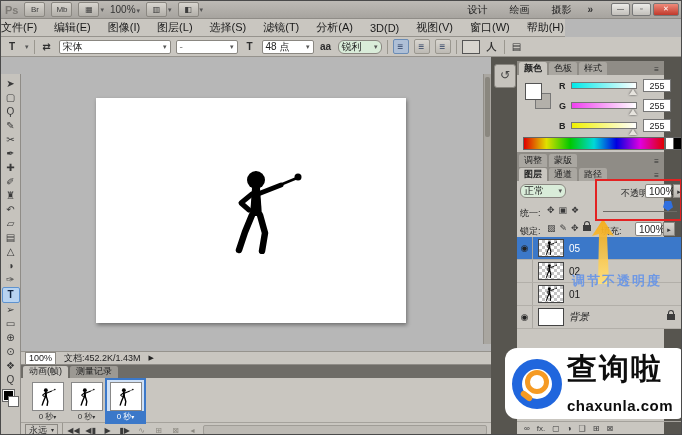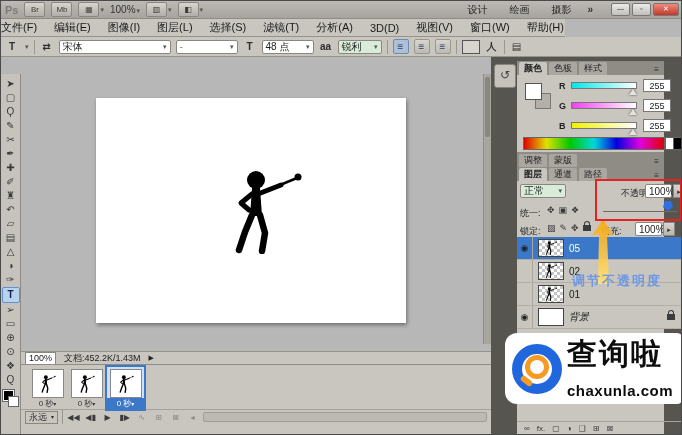--- a/index.html
+++ b/index.html
@@ -33,21 +33,21 @@
     display:inline-flex;align-items:center;padding:0 3px;font-size:10px;color:#222;box-sizing:border-box;}
   .inset .chev{margin-left:auto;font-size:7px;color:#555;padding-left:3px;}
   .opt-icon{display:inline-flex;align-items:center;justify-content:center;height:14px;min-width:14px;
     font-size:10px;color:#2e2e2e;font-weight:bold;}
   .sep{width:1px;height:14px;background:#9a978f;}
   .align-btn{width:14px;height:13px;border:1px solid #9a978f;border-radius:2px;
     display:inline-flex;align-items:center;justify-content:center;font-size:10px;color:#2c3f63;
     background:linear-gradient(#d8d5cf,#bdbab4);}
   .align-btn.active{background:#aebfd6;border-color:#6b8cb5;}
   .color-chip{width:16px;height:12px;background:#d8d5cf;border:1px solid #555;}
-  .greenish{background:#d9ecd9;}
+  .greenish{background:#d9ecd9;border-radius:6px;}
   
   .tab-bar{position:absolute;left:0;top:56px;width:682px;height:17px;background:#4d4d4d;
     display:flex;align-items:flex-end;box-sizing:border-box;}
   .doc-tab{margin-left:21px;background:#c2bfb9;height:16px;display:flex;align-items:center;
     padding:0 6px;font-size:10px;color:#111;border:1px solid #6e6b66;border-bottom:none;
     border-radius:3px 3px 0 0;gap:6px;}
   .doc-tab .x{font-size:8px;color:#333;}
   
   .toolbar{position:absolute;left:0;top:73px;width:20px;height:362px;background:#c6c3bd;
     border-right:1px solid #8f8c87;display:flex;flex-direction:column;align-items:center;
@@ -153,21 +153,21 @@
   .lock-shape::before{content:"";position:absolute;left:1px;top:-4px;width:4px;height:3px;
     border:1px solid #3c3c3c;border-bottom:none;border-radius:3px 3px 0 0;}
   .lbar{position:absolute;left:0;top:254px;width:166px;height:14px;border-top:1px solid #a5a29c;
     display:flex;gap:7px;align-items:center;padding:0 7px;font-size:8px;color:#3a3a3a;box-sizing:border-box;}
   
   .red-box{position:absolute;left:594px;top:178px;width:83px;height:38px;border:2px solid #e32222;z-index:12;}
   .big-arrow{position:absolute;left:589px;top:218px;z-index:11;}
   .ann-label{position:absolute;left:571px;top:271px;z-index:13;font-size:13px;font-weight:bold;
     letter-spacing:2px;color:rgba(105,150,230,0.95);}
   
-  .wm{position:absolute;left:504px;top:332px;width:178px;height:71px;background:#fff;
+  .wm{position:absolute;left:504px;top:347px;width:178px;height:71px;background:#fff;
     border-radius:12px 6px 6px 12px;z-index:20;display:flex;align-items:center;padding-left:5px;box-sizing:border-box;}
   .wm-logo{position:relative;width:54px;height:54px;flex:0 0 54px;}
   .wm-ring{position:absolute;left:2px;top:2px;width:30px;height:30px;border:10px solid #2066dd;border-radius:50%;}
   .wm-glass{position:absolute;left:15px;top:13px;width:14px;height:14px;border:5px solid #f59a23;border-radius:50%;}
   .wm-handle{position:absolute;left:10px;top:36px;width:13px;height:6px;background:#f59a23;
     border-radius:3px;transform:rotate(38deg);}
   .wm-text{margin-left:3px;line-height:1;}
   .wm-title{font-family:"Liberation Serif","DejaVu Serif",serif;font-weight:bold;font-size:30px;color:#0d0d0d;letter-spacing:2px;}
   .wm-domain{font-size:15px;font-weight:bold;color:#0d0d0d;margin-top:14px;letter-spacing:0.5px;}
 </style>
@@ -310,20 +310,24 @@
       </div>
   </div>
 
   <div class="status-bar">
     <span class="zoom-box">100%</span>
     <span>文档:452.2K/1.43M</span>
     <span style="font-size:7px">▶</span>
   </div>
 
   <div class="anim">
+    <div class="anim-tabs">
+      <span class="anim-tab active">动画(帧)</span>
+      <span class="anim-tab">测量记录</span>
+    </div>
     <div class="frames">
       <div class="frame" style="left:8px">
         <span class="num">1</span>
         <span class="thumb">
           <svg width="16" height="18" viewBox="0 0 74 84">
               <use href="#stickman"></use>
             </svg>
         </span>
         <span class="delay"><span>0 秒</span><span style="font-size:6px">▾</span></span>
       </div>

